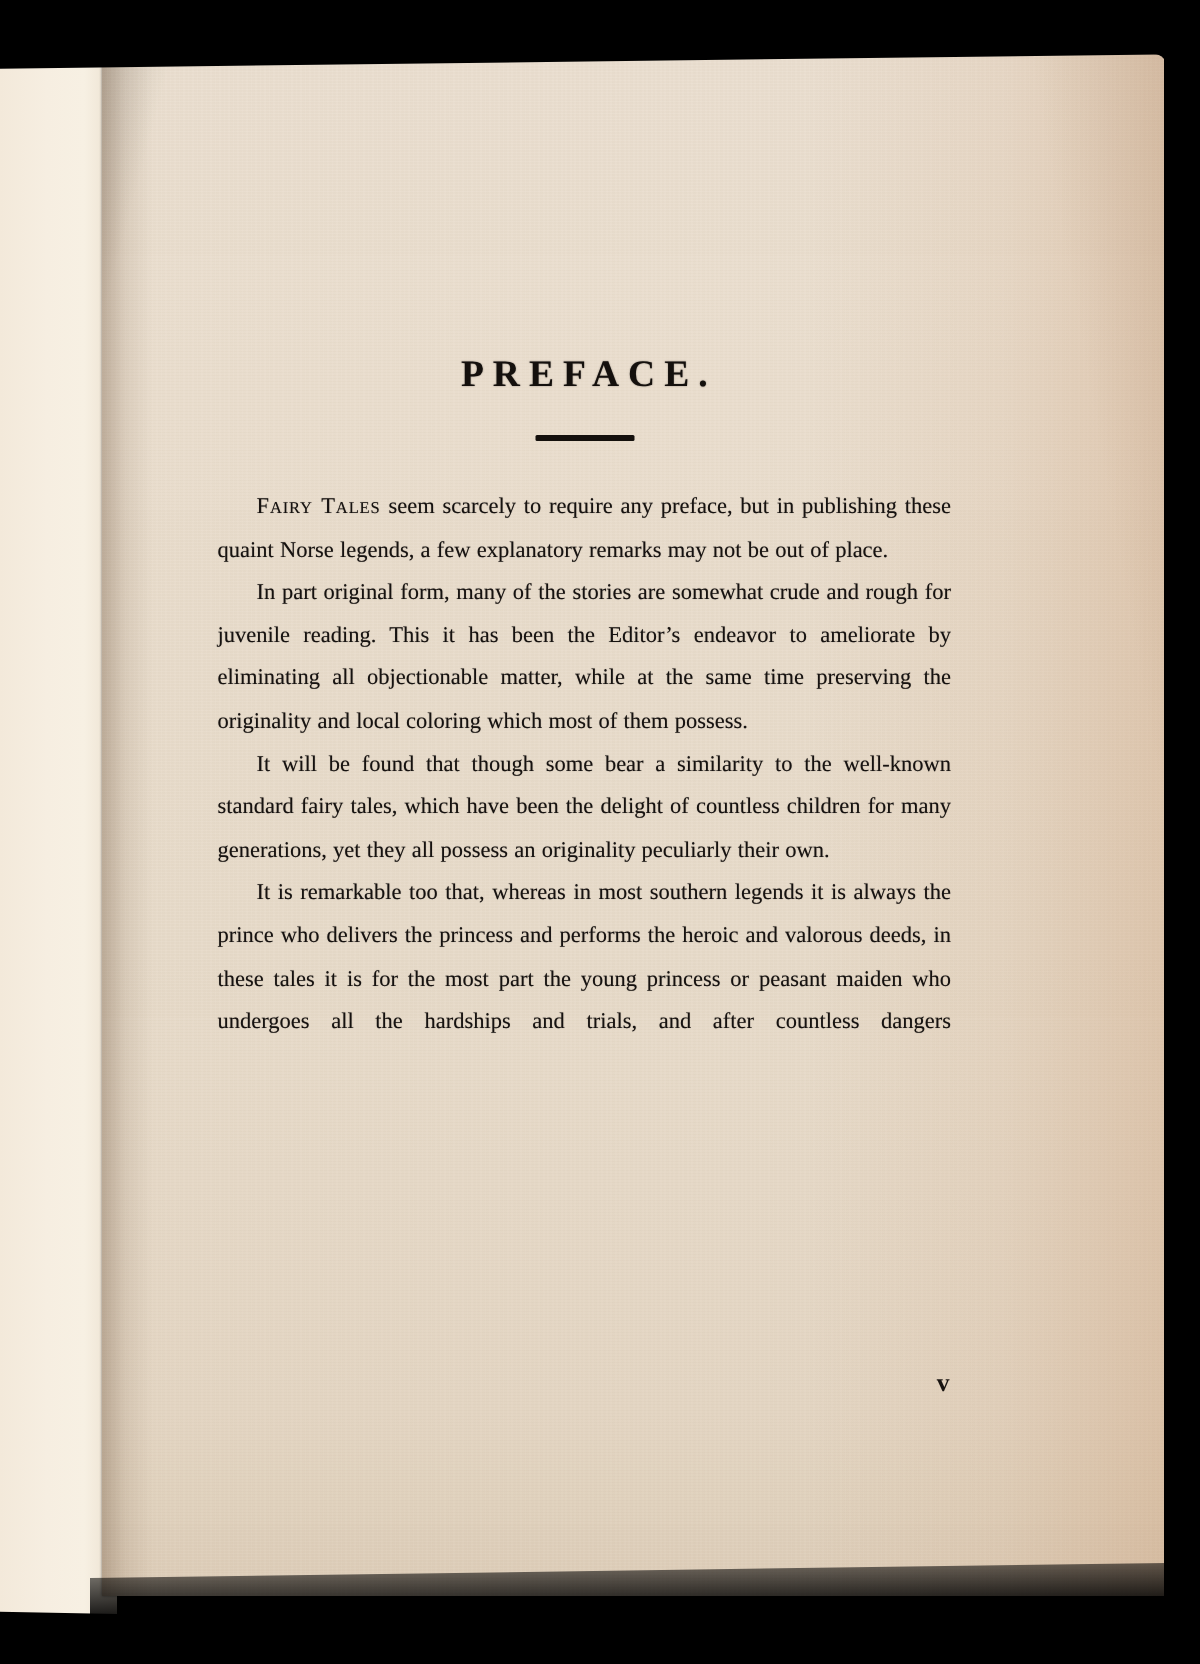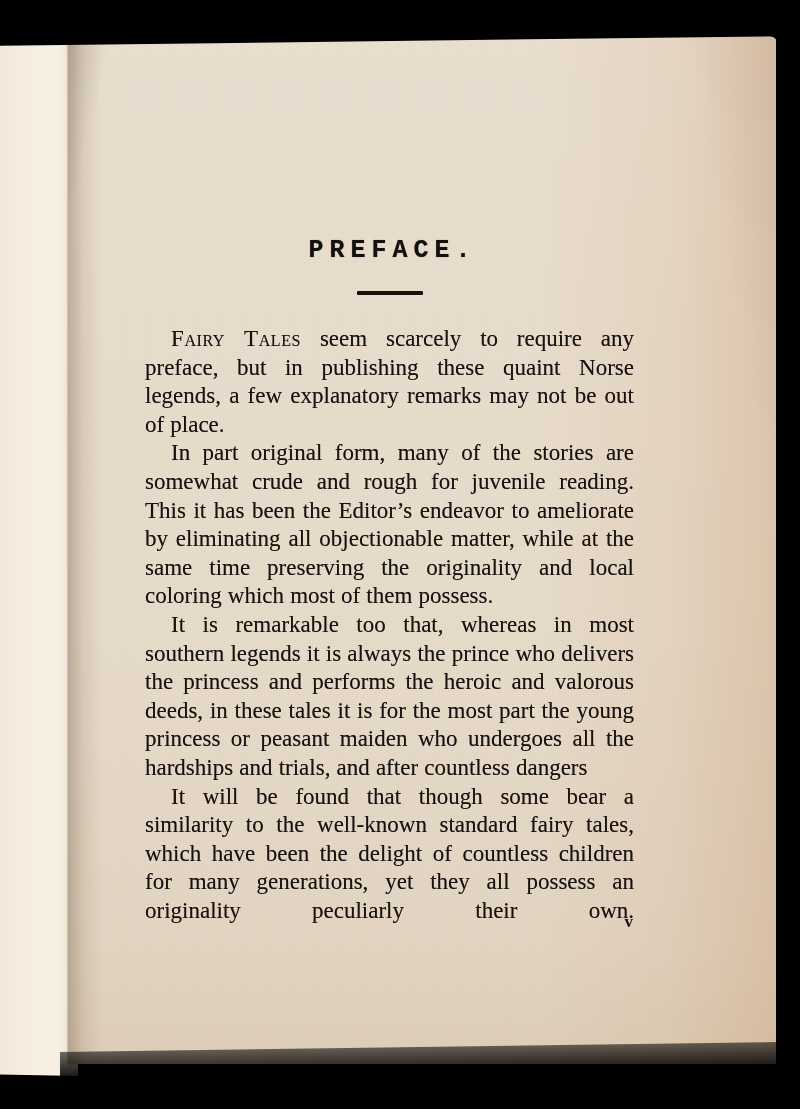--- a/index.html
+++ b/index.html
@@ -126,37 +126,36 @@
   }
   .page-title {
     margin: 0;
     text-align: center;
     font-size: 25px;
     font-weight: 700;
     letter-spacing: 6px;
     color: #14100d;
     text-indent: 6px;
     text-shadow: 0 0 1px rgba(20,16,13,0.55);
-    font-family: Liberation Mono, monospace;
   }
   .title-rule {
     width: 66px;
     height: 4px;
     margin: 26px auto 0 auto;
     background: #14100d;
     border-radius: 1px;
   }
   .body-copy {
     margin: 30px 0 0 0;
   }
   .body-copy p {
     margin: 0;
     text-indent: 26px;
     text-align: justify;
-    font-size: 23px;
+    font-size: 15px;
     line-height: 28.6px;
     color: #161210;
     word-spacing: 0.4px;
     text-shadow: 0 0 0.6px rgba(22,18,16,0.45);
   }
   .body-copy p:last-child {
     text-align-last: justify;
   }
   .smallcaps {
     font-variant: small-caps;
@@ -195,23 +194,23 @@
     <h1 class="page-title">PREFACE.</h1>
 
     <div class="title-rule"></div>
 
     <div class="body-copy">
 
       <p><span class="smallcaps">Fairy Tales</span><span> seem scarcely to require any preface, but in publishing these quaint Norse legends, a few explanatory remarks may not be out of place.</span></p>
 
       <p>In part original form, many of the stories are somewhat crude and rough for juvenile reading. This it has been the Editor’s endeavor to ameliorate by eliminating all objectionable matter, while at the same time preserving the originality and local coloring which most of them possess.</p>
 
+      <p>It will be found that though some bear a similarity to the well-known standard fairy tales, which have been the delight of countless children for many generations, yet they all possess an originality peculiarly their own.</p>
+
       <p>It is remarkable too that, whereas in most southern legends it is always the prince who delivers the princess and performs the heroic and valorous deeds, in these tales it is for the most part the young princess or peasant maiden who undergoes all the hardships and trials, and after countless dangers</p>
-
-      <p>It will be found that though some bear a similarity to the well-known standard fairy tales, which have been the delight of countless children for many generations, yet they all possess an originality peculiarly their own.</p>
 
     </div>
   </div>
 
   <div class="folio">v</div>
 
   <div class="page-bottom-edge"></div>
   <div class="page-top-edge"></div>
   <div class="right-dark-strip"></div>
 

